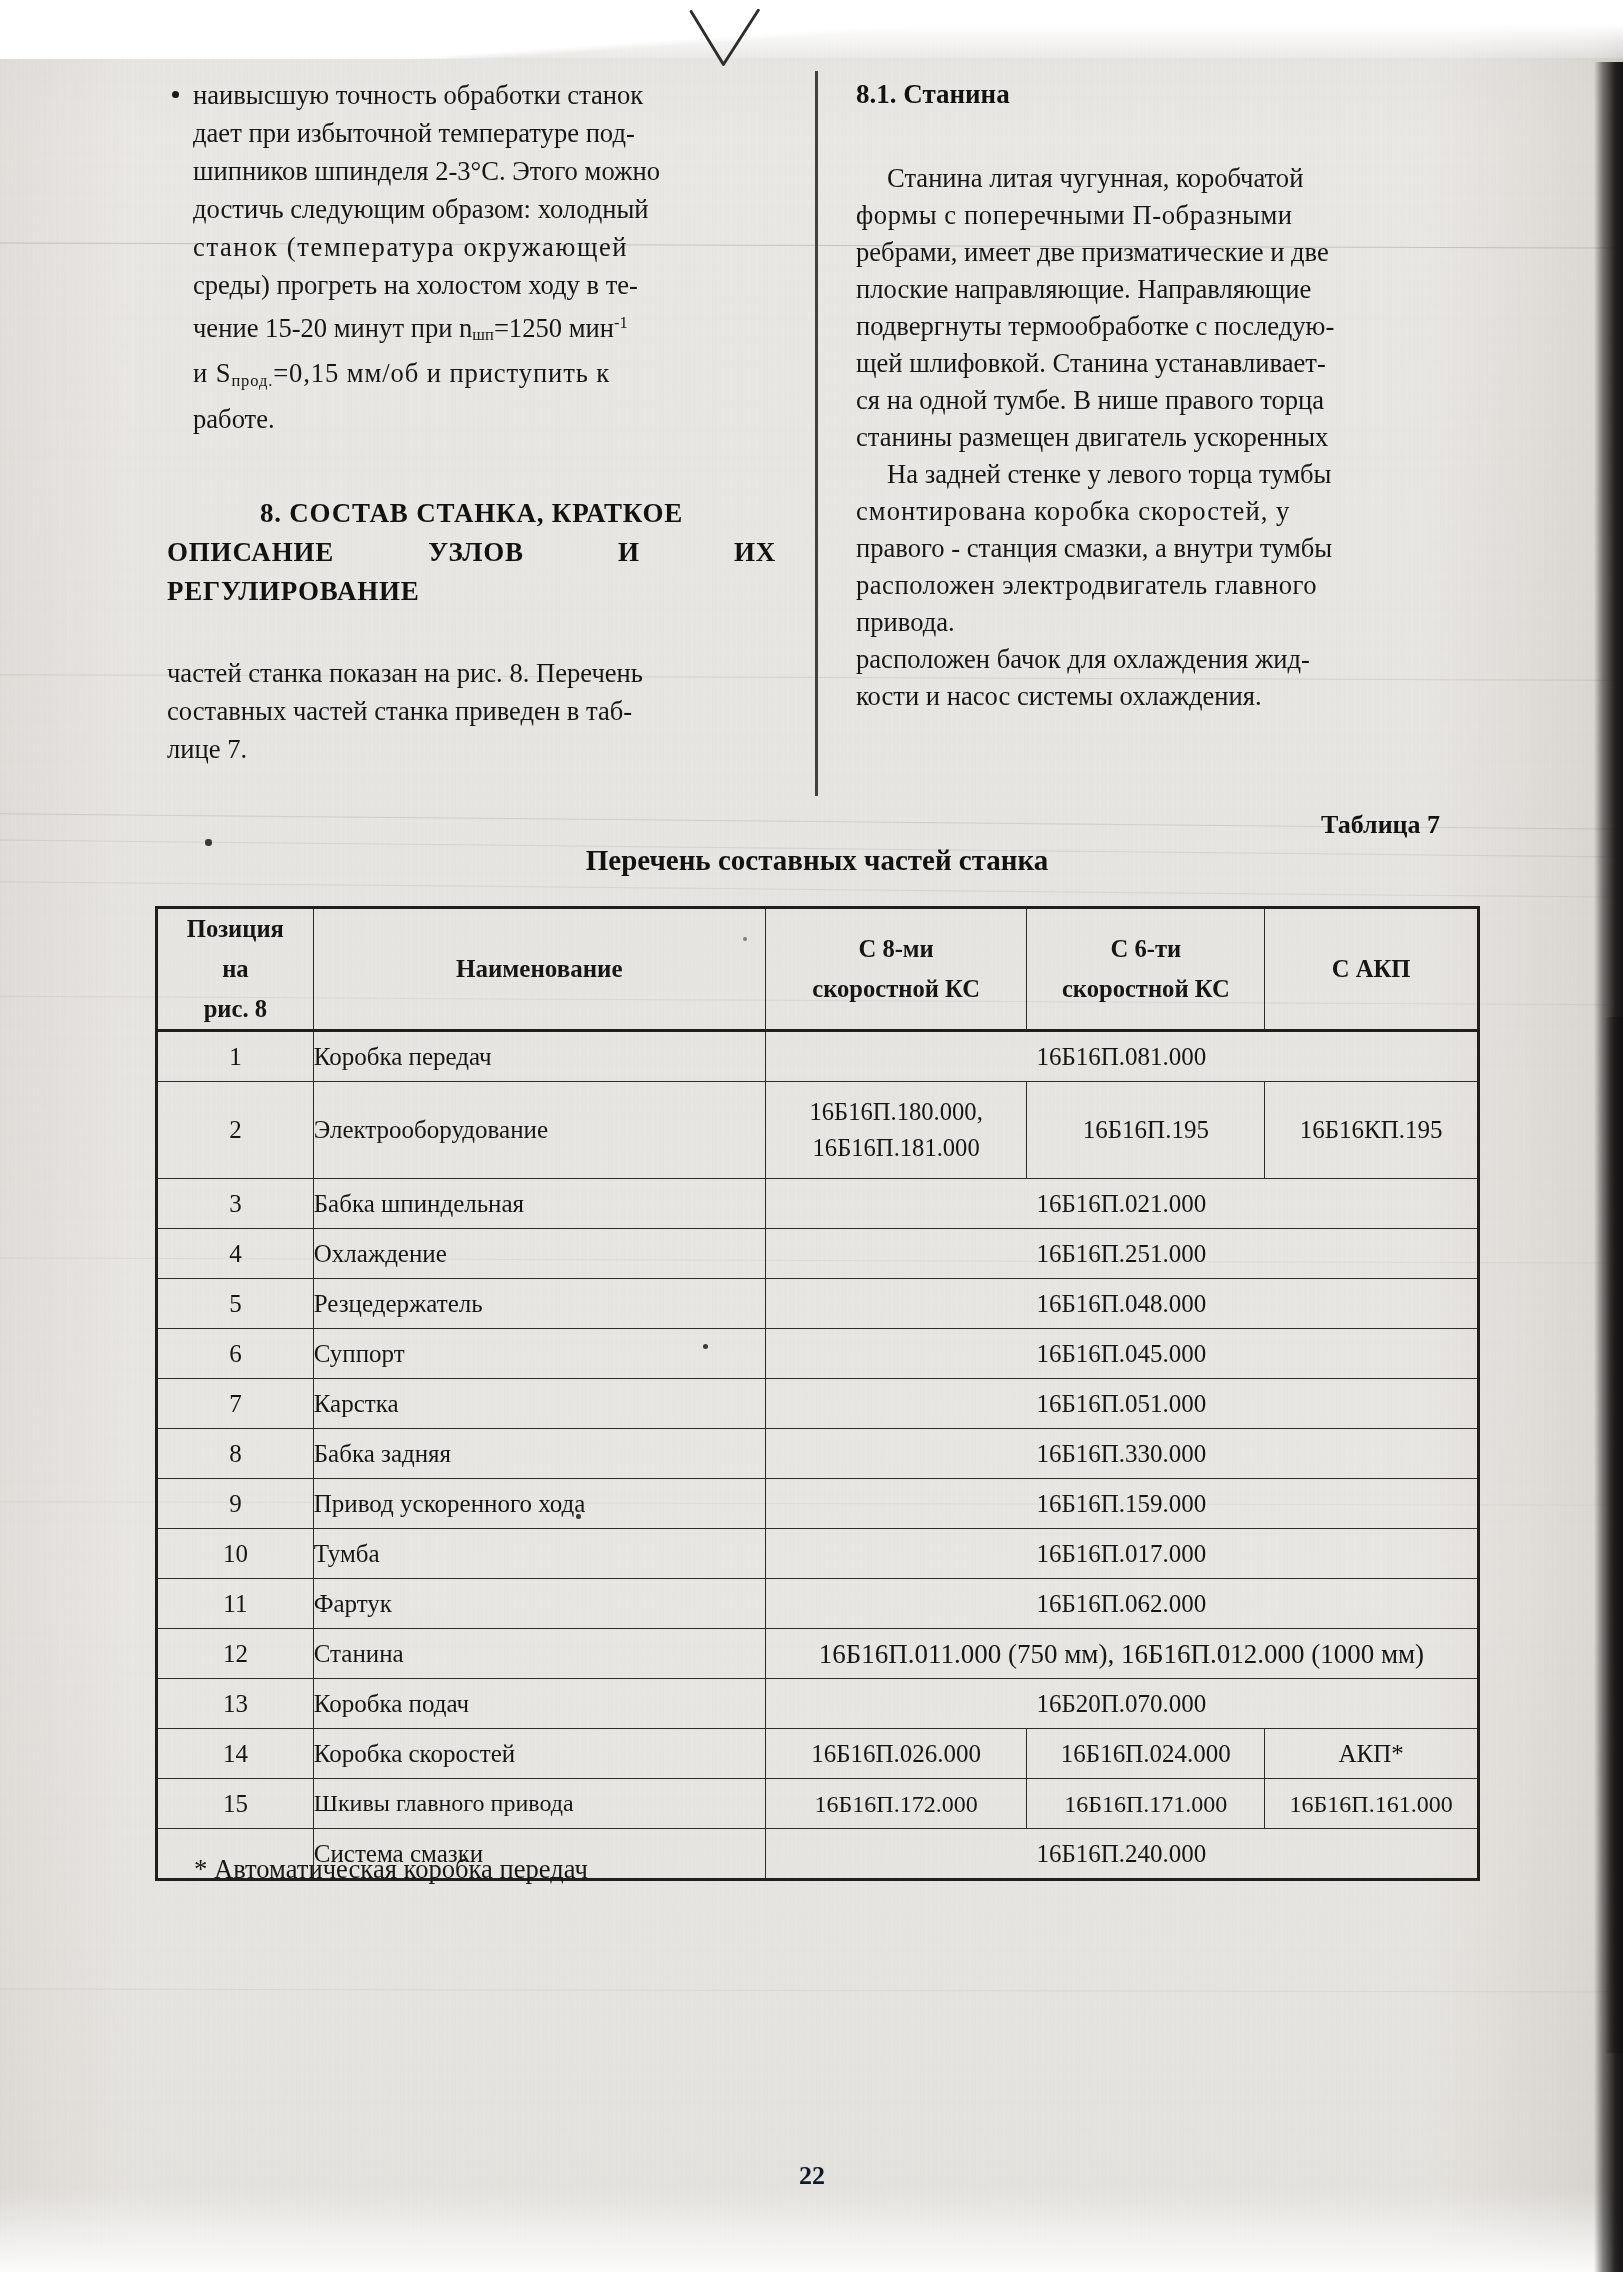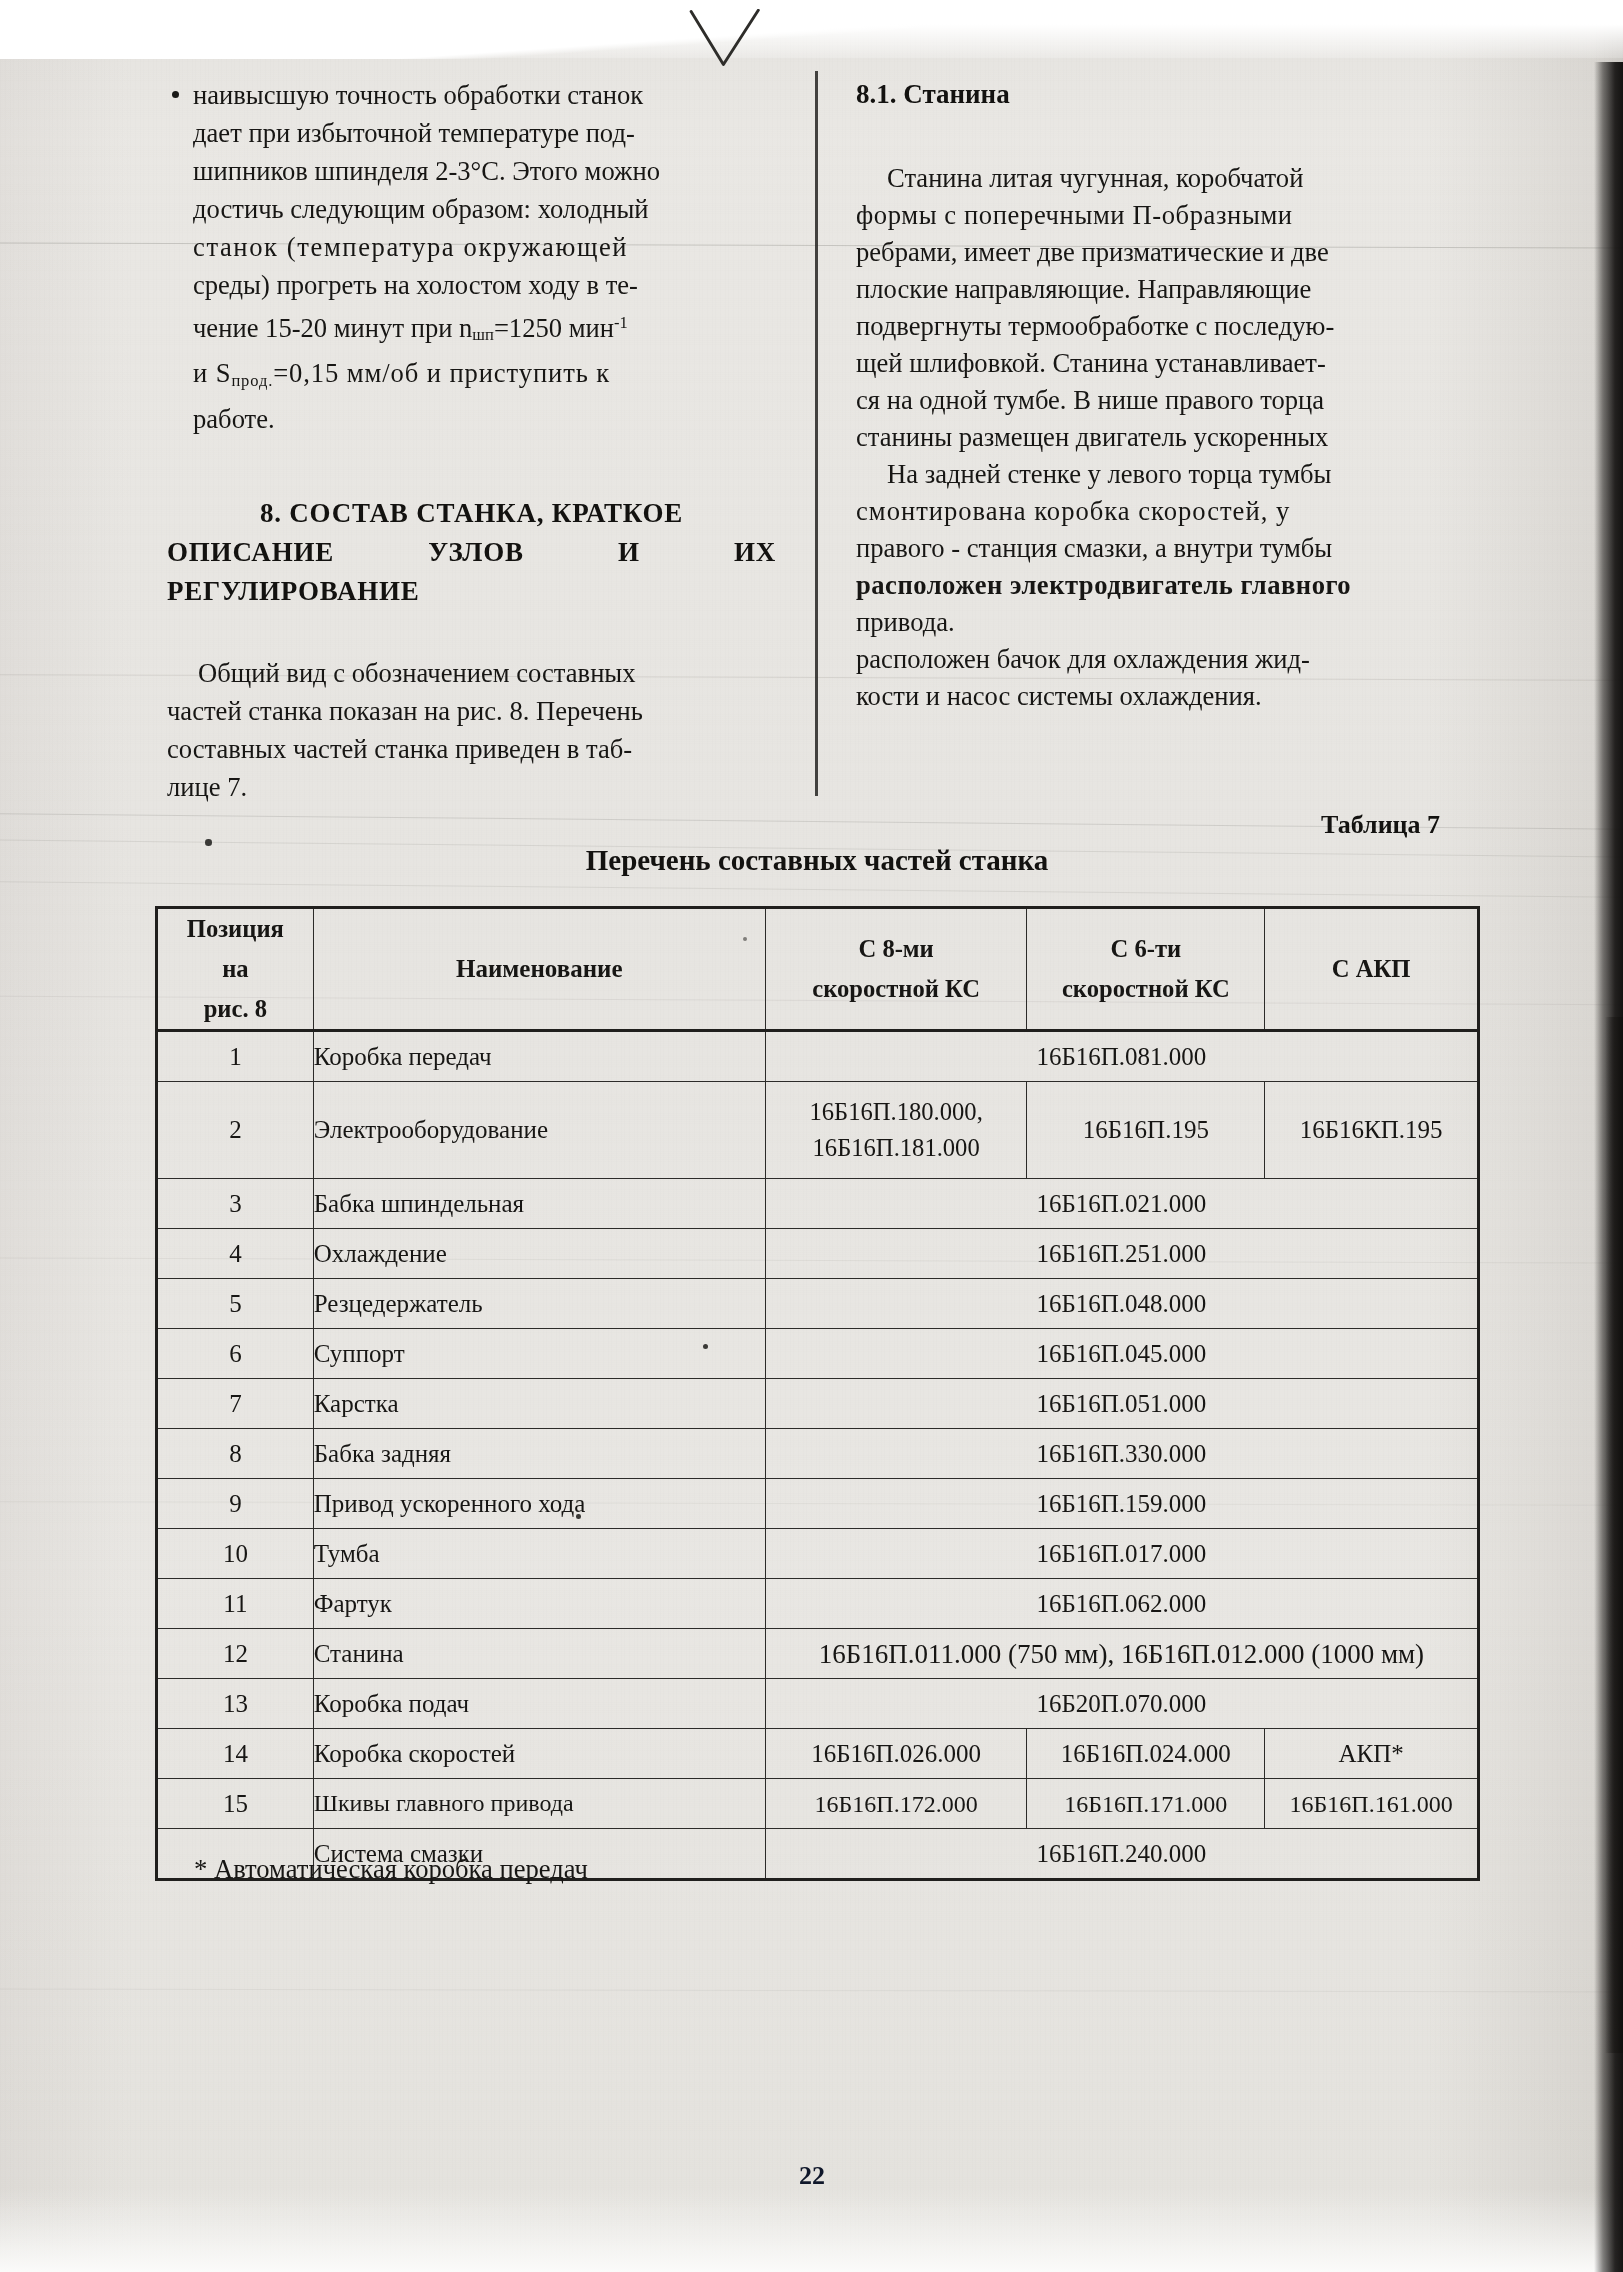--- a/index.html
+++ b/index.html
@@ -333,21 +333,20 @@
       <span class="hl justify">
         <span>ОПИСАНИЕ</span>
         <span>УЗЛОВ</span>
         <span>И</span>
         <span>ИХ</span>
       </span>
       <span class="hl">РЕГУЛИРОВАНИЕ</span>
     </div>
 
     <div class="body-par">
-      <span class="ln" style="padding-left:31px;">Общий вид с обозначением составных</span>
       <span class="ln">частей станка показан на рис. 8. Перечень</span>
       <span class="ln">составных частей станка приведен в таб-</span>
       <span class="ln">лице 7.</span>
     </div>
 
   </div>
 
   <div class="col col-right">
 
     <div class="sub-heading">8.1. Станина</div>
@@ -360,21 +359,21 @@
       <span class="ln">подвергнуты термообработке с последую-</span>
       <span class="ln">щей шлифовкой. Станина устанавливает-</span>
       <span class="ln">ся на одной тумбе. В нише правого торца</span>
       <span class="ln">станины размещен двигатель ускоренных</span>
     </div>
 
     <div class="par">
       <span class="ln" style="padding-left:31px;">На задней стенке у левого торца тумбы</span>
       <span class="ln" style="letter-spacing:1px;">смонтирована коробка скоростей, у</span>
       <span class="ln">правого - станция смазки, а внутри тумбы</span>
-      <span class="ln" style="letter-spacing:0.5px;font-weight:bold;">расположен электродвигатель главного</span>
+      <span class="ln" style="letter-spacing:0.5px;">расположен электродвигатель главного</span>
       <span class="ln">привода.</span>
     </div>
 
     <div class="par">
       <span class="ln">расположен бачок для охлаждения жид-</span>
       <span class="ln">кости и насос системы охлаждения.</span>
     </div>
 
   </div>
 

